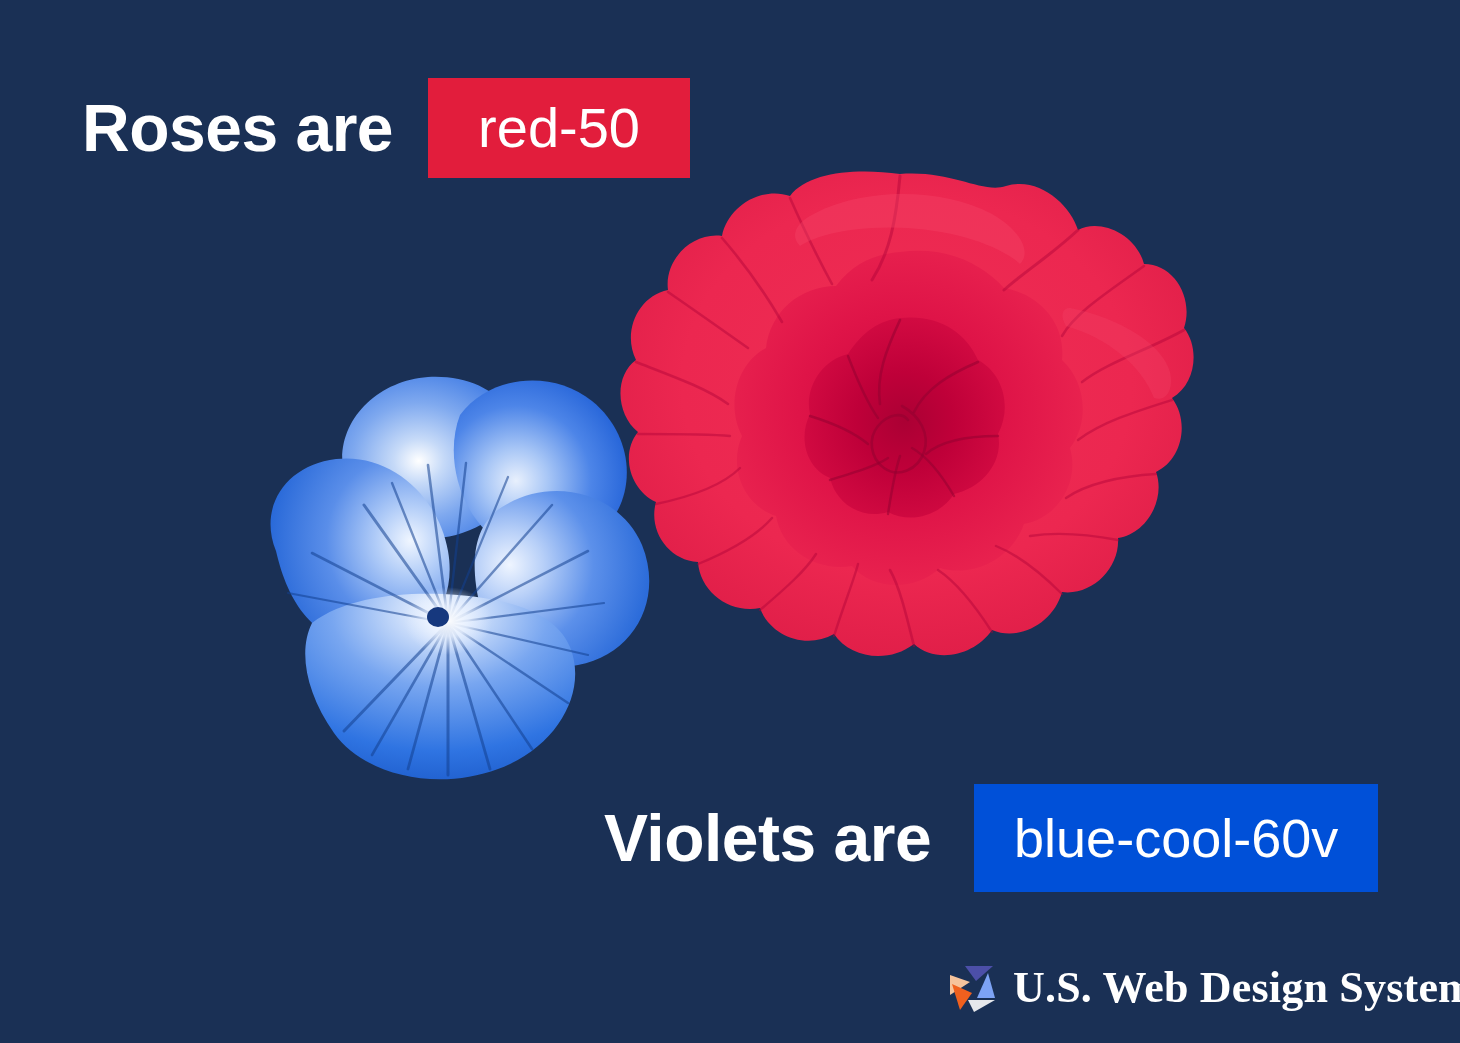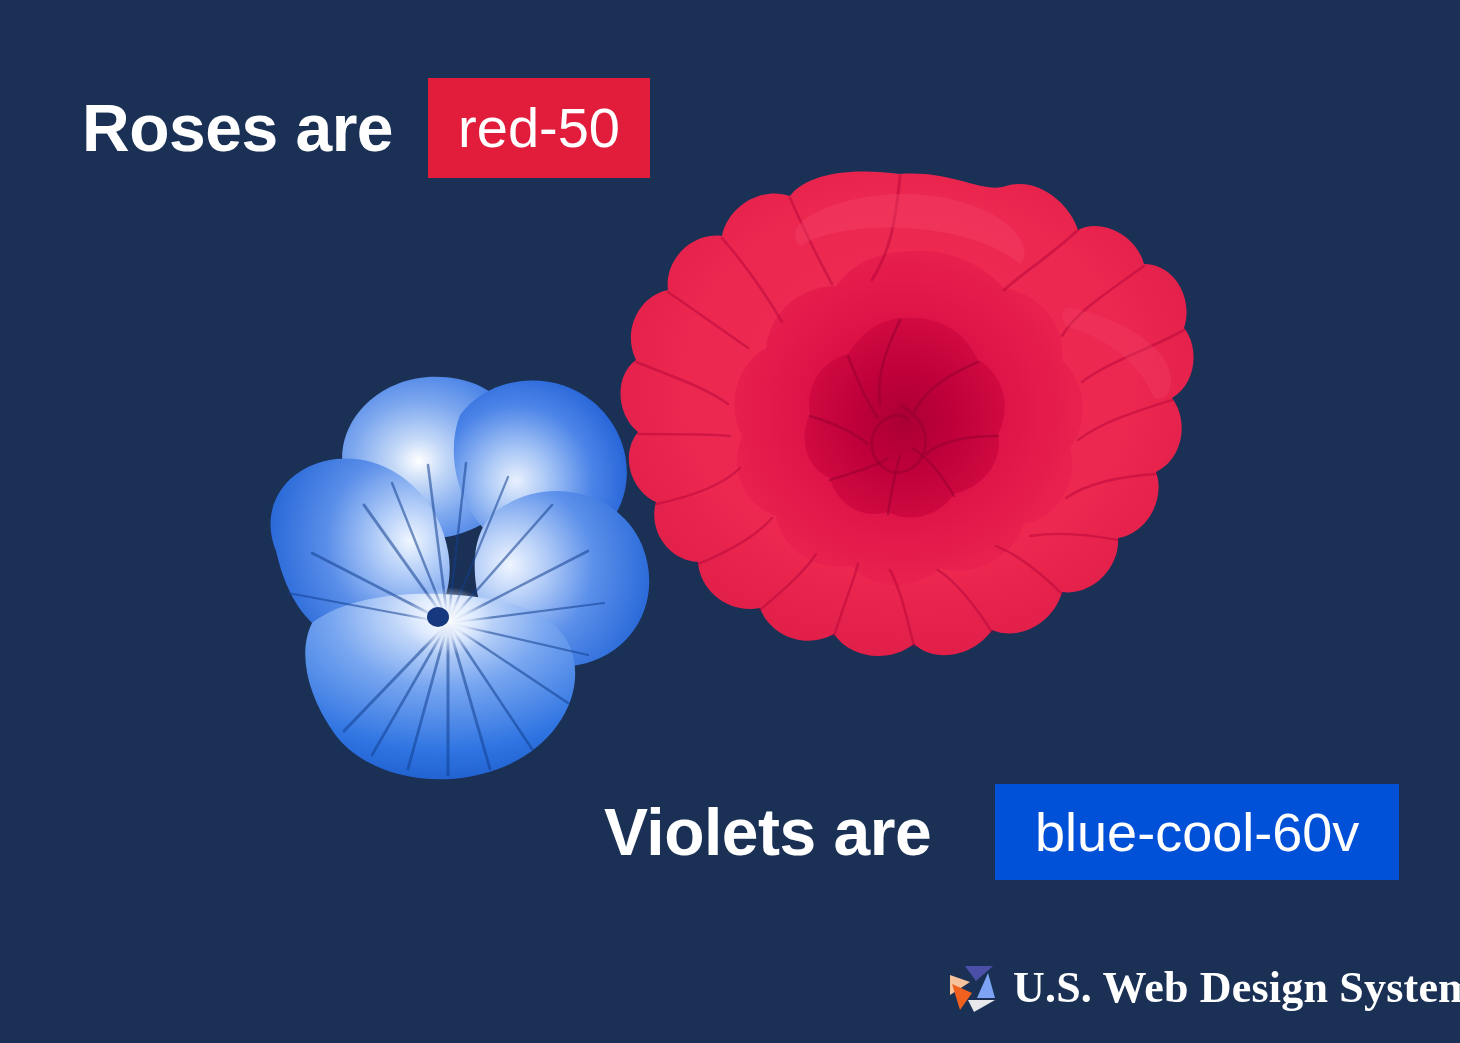--- a/index.html
+++ b/index.html
@@ -41,28 +41,28 @@
     align-items:center;
     justify-content:center;
     color:#ffffff;
     font-weight:normal;
     font-size:57px;
     line-height:1;
     white-space:nowrap;
   }
   #badge-red {
     background:#e21d3c;
-    width:222px; height:100px;
+    width:262px; height:100px;
     margin-left:35px;
     font-size:56px;
   }
   #badge-blue {
     background:#0050d8;
-    width:404px; height:96px;
-    margin-left:64px;
+    width:404px; height:108px;
+    margin-left:43px;
     font-size:54px;
   }
 
   
   .flower { position:absolute; }
 
   #rose-wrap {
     left:600px; top:168px;
     width:600px; height:590px;
   }

